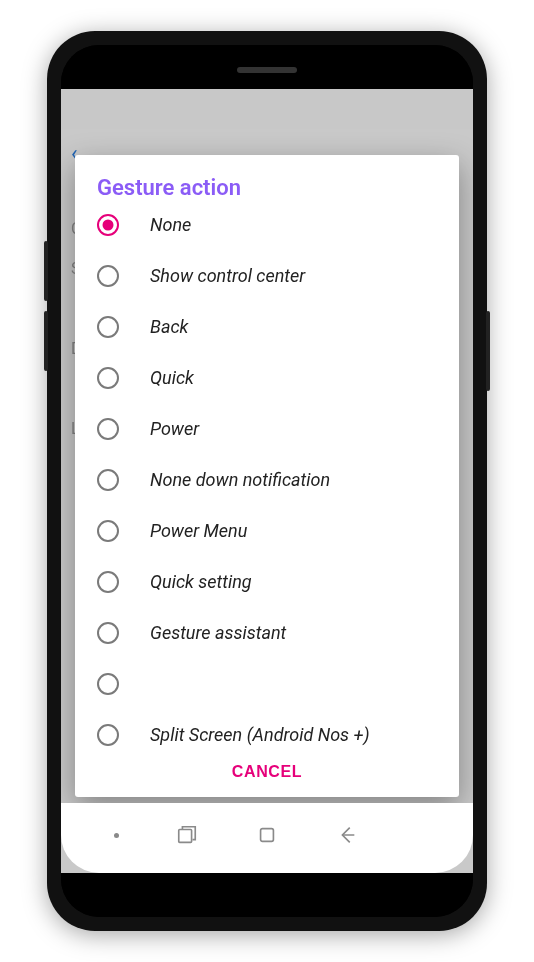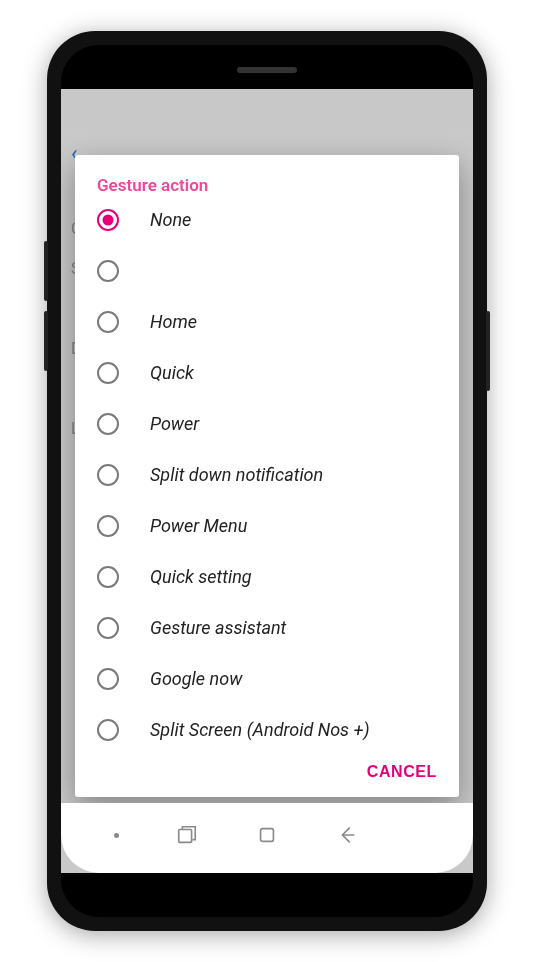--- a/index.html
+++ b/index.html
@@ -89,23 +89,23 @@
     top: 66px;
     bottom: 76px;
     background: #fff;
     border-radius: 3px;
     box-shadow: 0 10px 30px rgba(0,0,0,0.35);
     display: flex;
     flex-direction: column;
     overflow: hidden;
   }
   .dialog-title {
-    font-size: 17px;
+    font-size: 22px;
     font-weight: 600;
-    color: #ec4899;
+    color: #8b5cf6;
     padding: 20px 16px 14px 22px;
   }
   .options {
     flex: 1;
     overflow: hidden;
     padding: 0 6px 0 22px;
   }
   .option-row {
     display: flex;
     align-items: flex-start;
@@ -136,21 +136,21 @@
     border-radius: 50%;
     transform: translate(-50%, -50%);
   }
   .option-label {
     font-size: 18px;
     color: #222;
     line-height: 1.25;
   }
   .dialog-actions {
     display: flex;
-    justify-content: flex-end;
+    justify-content: center;
     padding: 14px 22px 16px;
   }
   .cancel-btn {
     background: none;
     border: none;
     color: #e6007a;
     font-size: 16px;
     font-weight: 600;
     letter-spacing: 0.6px;
     cursor: pointer;
@@ -212,52 +212,52 @@
 
       <div class="dialog">
         <div class="dialog-title">Gesture action</div>
         <div class="options" id="options-container">
             <div class="option-row">
               <div class="radio selected"></div>
               <div class="option-label">None</div>
             </div>
             <div class="option-row">
               <div class="radio"></div>
-            </div>
-            <div class="option-row">
-              <div class="radio"></div>
-              <div class="option-label">Home</div>
+              <div class="option-label">Show control center</div>
+            </div>
+            <div class="option-row">
+              <div class="radio"></div>
+              <div class="option-label">Back</div>
             </div>
             <div class="option-row">
               <div class="radio"></div>
               <div class="option-label">Quick</div>
             </div>
             <div class="option-row">
               <div class="radio"></div>
               <div class="option-label">Power</div>
             </div>
             <div class="option-row">
               <div class="radio"></div>
-              <div class="option-label">Split down notification</div>
+              <div class="option-label">None down notification</div>
             </div>
             <div class="option-row">
               <div class="radio"></div>
               <div class="option-label">Power Menu</div>
             </div>
             <div class="option-row">
               <div class="radio"></div>
               <div class="option-label">Quick setting</div>
             </div>
             <div class="option-row">
               <div class="radio"></div>
               <div class="option-label">Gesture assistant</div>
             </div>
             <div class="option-row">
               <div class="radio"></div>
-              <div class="option-label">Google now</div>
             </div>
             <div class="option-row">
               <div class="radio"></div>
               <div class="option-label">Split Screen (Android Nos +)</div>
             </div>
           </div>
         <div class="dialog-actions">
           <button class="cancel-btn">CANCEL</button>
         </div>
       </div>

